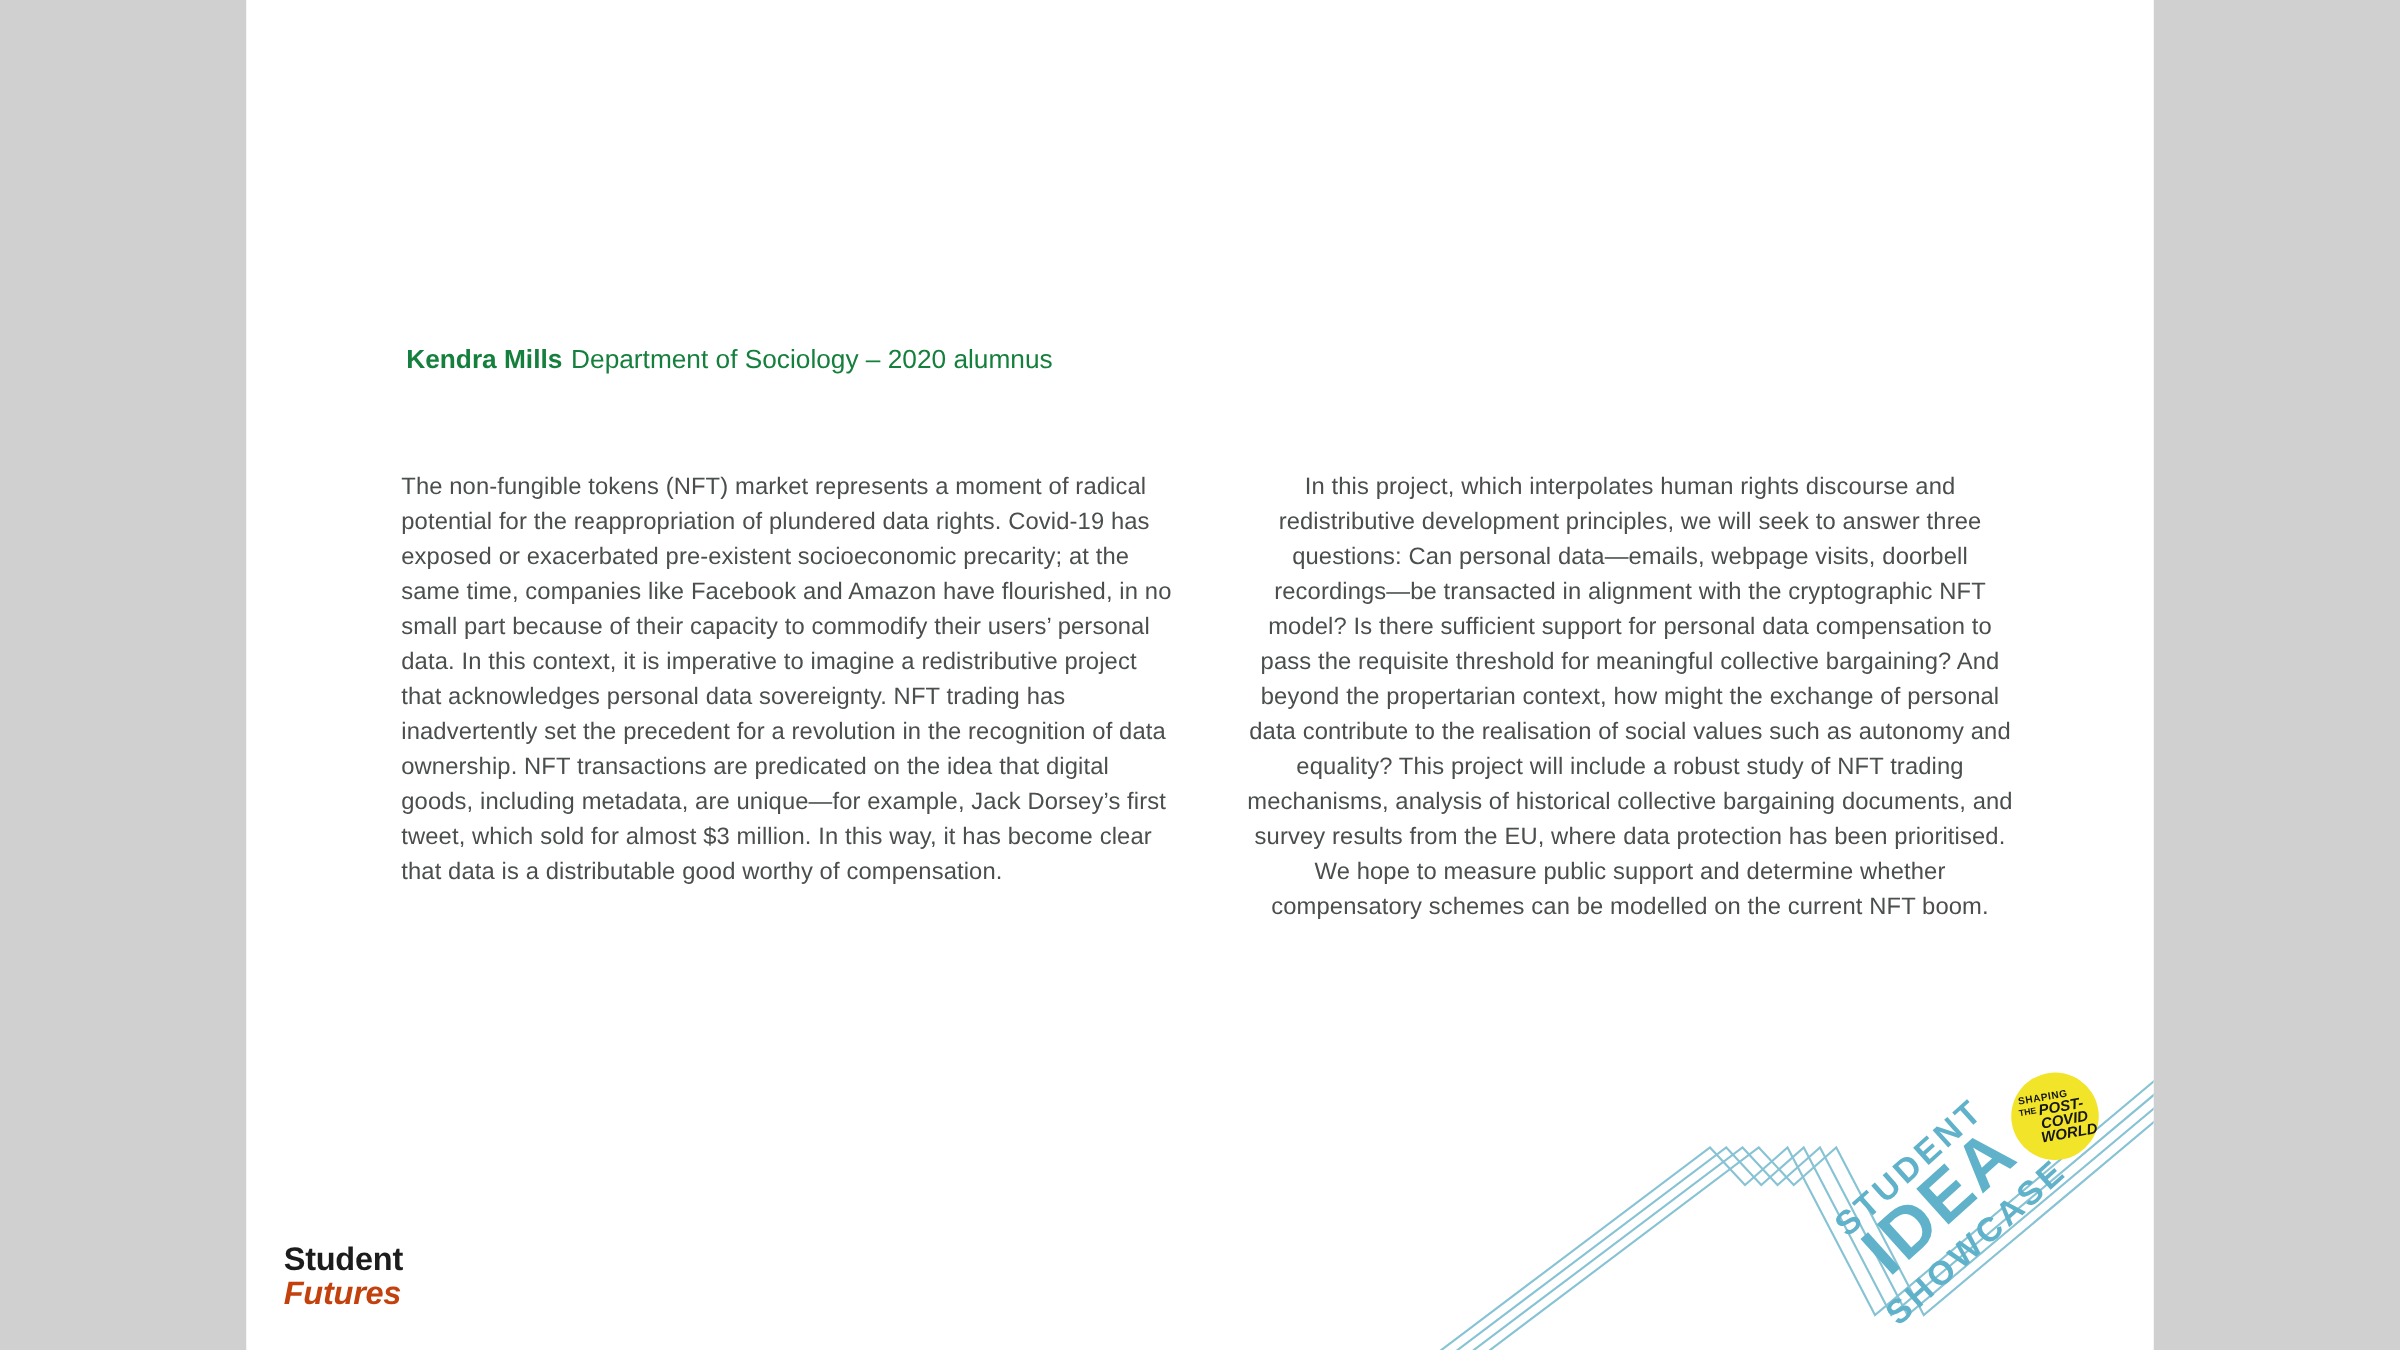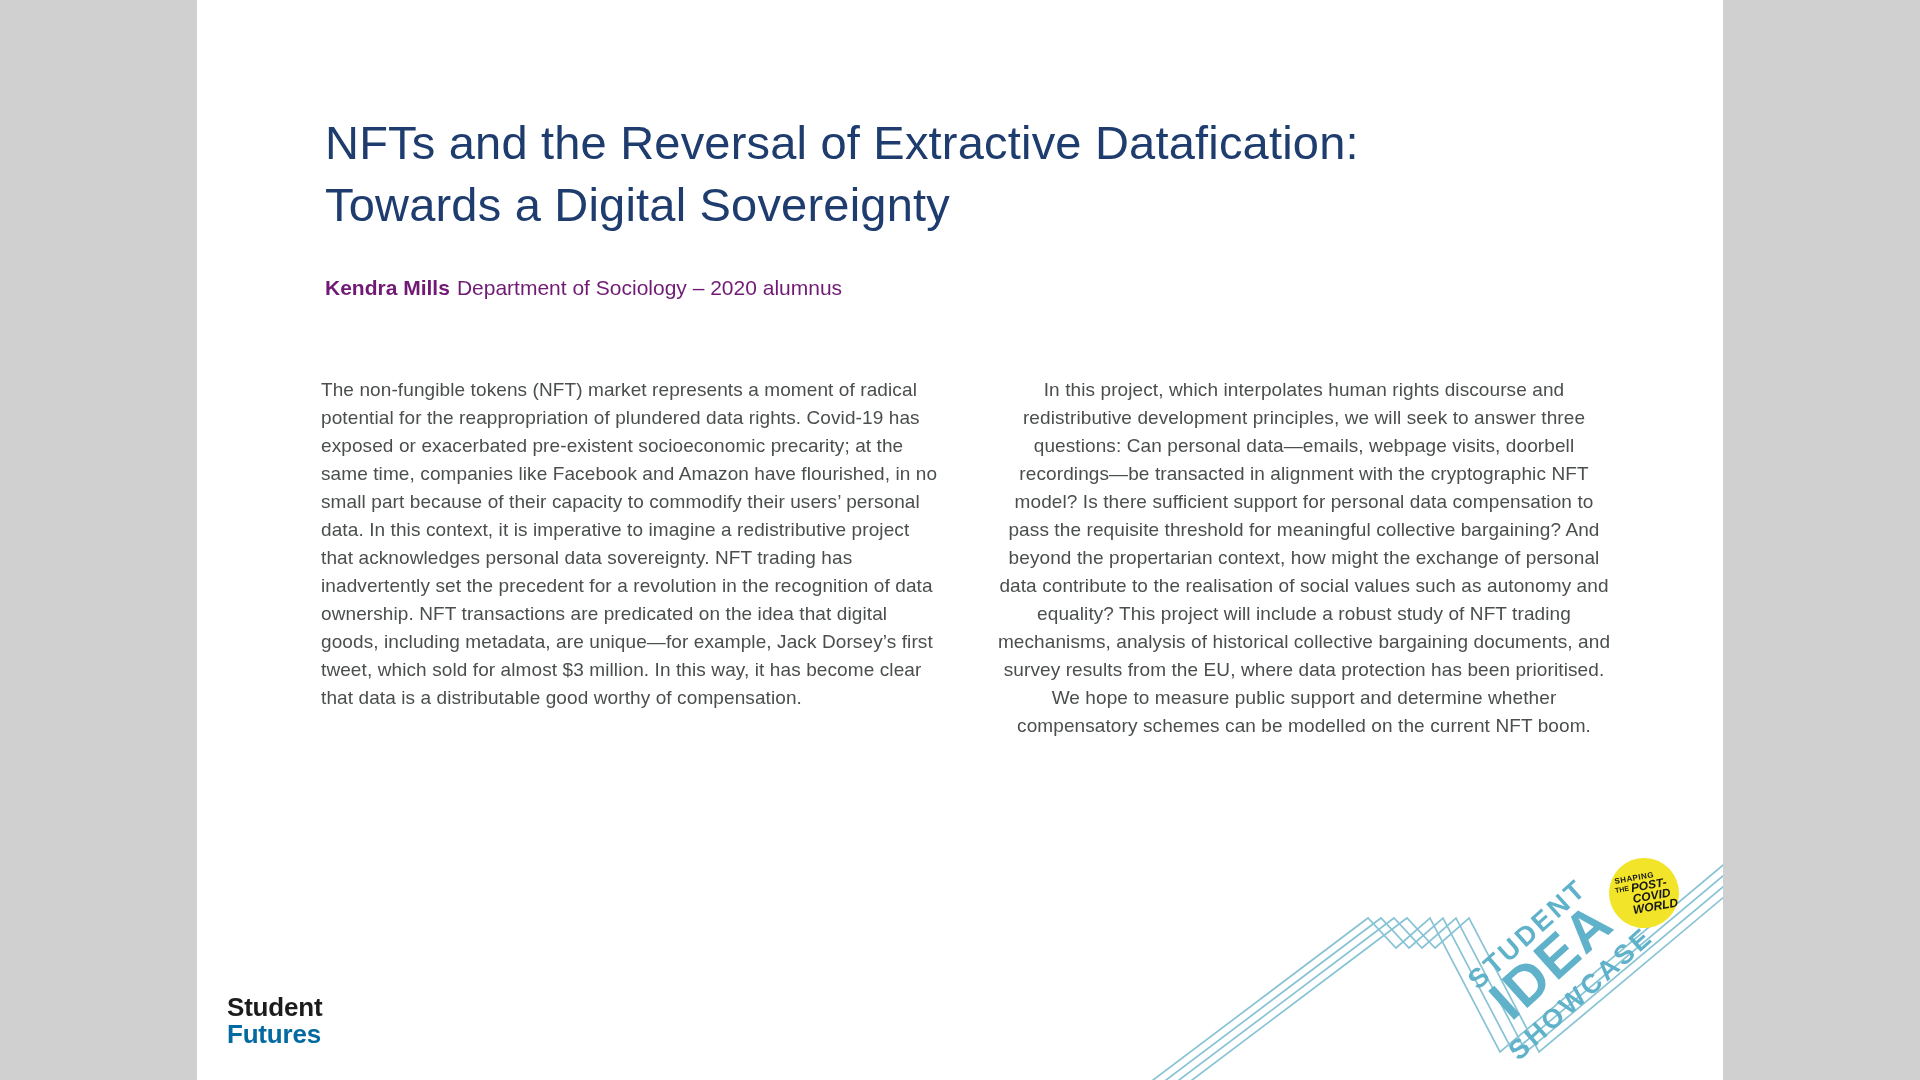--- a/index.html
+++ b/index.html
@@ -12,53 +12,49 @@
     position:absolute; left:197px; top:0; width:1526px; height:1080px;
     background:#ffffff; overflow:hidden;
   }
   .title {
     position:absolute; left:128px; top:112px; width:1310px;
     font-size:47px; line-height:62px; font-weight:400;
     color:#1e3c6e; letter-spacing:0.2px;
   }
   .authors {
     position:absolute; left:128px; top:270px; width:1100px;
-    font-size:21px; line-height:35px; color:#701a75;
+    font-size:21px; line-height:35px; color:#15803d;
   }
   .author-name { font-weight:700; margin-right:7px; }
   .bodycol {
     position:absolute; top:376px; width:622px;
     font-size:19px; line-height:28px; color:#4a4e4d;
     letter-spacing:0.1px; text-align:left;
   }
   .col-left  { left:124px; }
   .col-right { left:796px;text-align:center; }
   .logo {
     position:absolute; left:30px; top:994px;
     font-size:26px; line-height:27px; font-weight:700; letter-spacing:-0.2px;
   }
   .logo-line1 { color:#1c1c1c; }
-  .logo-line2 { color:#0369a1; }
+  .logo-line2 { color:#c2410c;font-style:italic; }
   .deco {
     position:absolute; right:0; bottom:0; width:760px; height:290px;
   }
   .zig { stroke:#87c3d4; stroke-width:1.7; fill:none; }
   .showcase-word { fill:#5fb2ca; font-family:"Liberation Sans", sans-serif; }
   .badge-text { fill:#161616; font-family:"Liberation Sans", sans-serif; }
 </style>
 </head>
 <body>
 
 <div class="canvas">
   <div class="page">
 
-    <div class="title">
-      <div>NFTs and the Reversal of Extractive Datafication:</div>
-      <div>Towards a Digital Sovereignty</div>
-    </div>
 
     <div class="authors">
       <div>
         <span class="author-name">Kendra Mills</span><span>Department of Sociology – 2020 alumnus</span>
       </div>
     </div>
 
     <div class="bodycol col-left">The non-fungible tokens (NFT) market represents a moment of radical potential for the reappropriation of plundered data rights. Covid-19 has exposed or exacerbated pre-existent socioeconomic precarity; at the same time, companies like Facebook and Amazon have flourished, in no small part because of their capacity to commodify their users’ personal data. In this context, it is imperative to imagine a redistributive project that acknowledges personal data sovereignty. NFT trading has inadvertently set the precedent for a revolution in the recognition of data ownership. NFT transactions are predicated on the idea that digital goods, including metadata, are unique—for example, Jack Dorsey’s first tweet, which sold for almost $3 million. In this way, it has become clear that data is a distributable good worthy of compensation.</div>
     <div class="bodycol col-right">In this project, which interpolates human rights discourse and redistributive development principles, we will seek to answer three questions: Can personal data—emails, webpage visits, doorbell recordings—be transacted in alignment with the cryptographic NFT model? Is there sufficient support for personal data compensation to pass the requisite threshold for meaningful collective bargaining? And beyond the propertarian context, how might the exchange of personal data contribute to the realisation of social values such as autonomy and equality? This project will include a robust study of NFT trading mechanisms, analysis of historical collective bargaining documents, and survey results from the EU, where data protection has been prioritised. We hope to measure public support and determine whether compensatory schemes can be modelled on the current NFT boom.</div>
 

